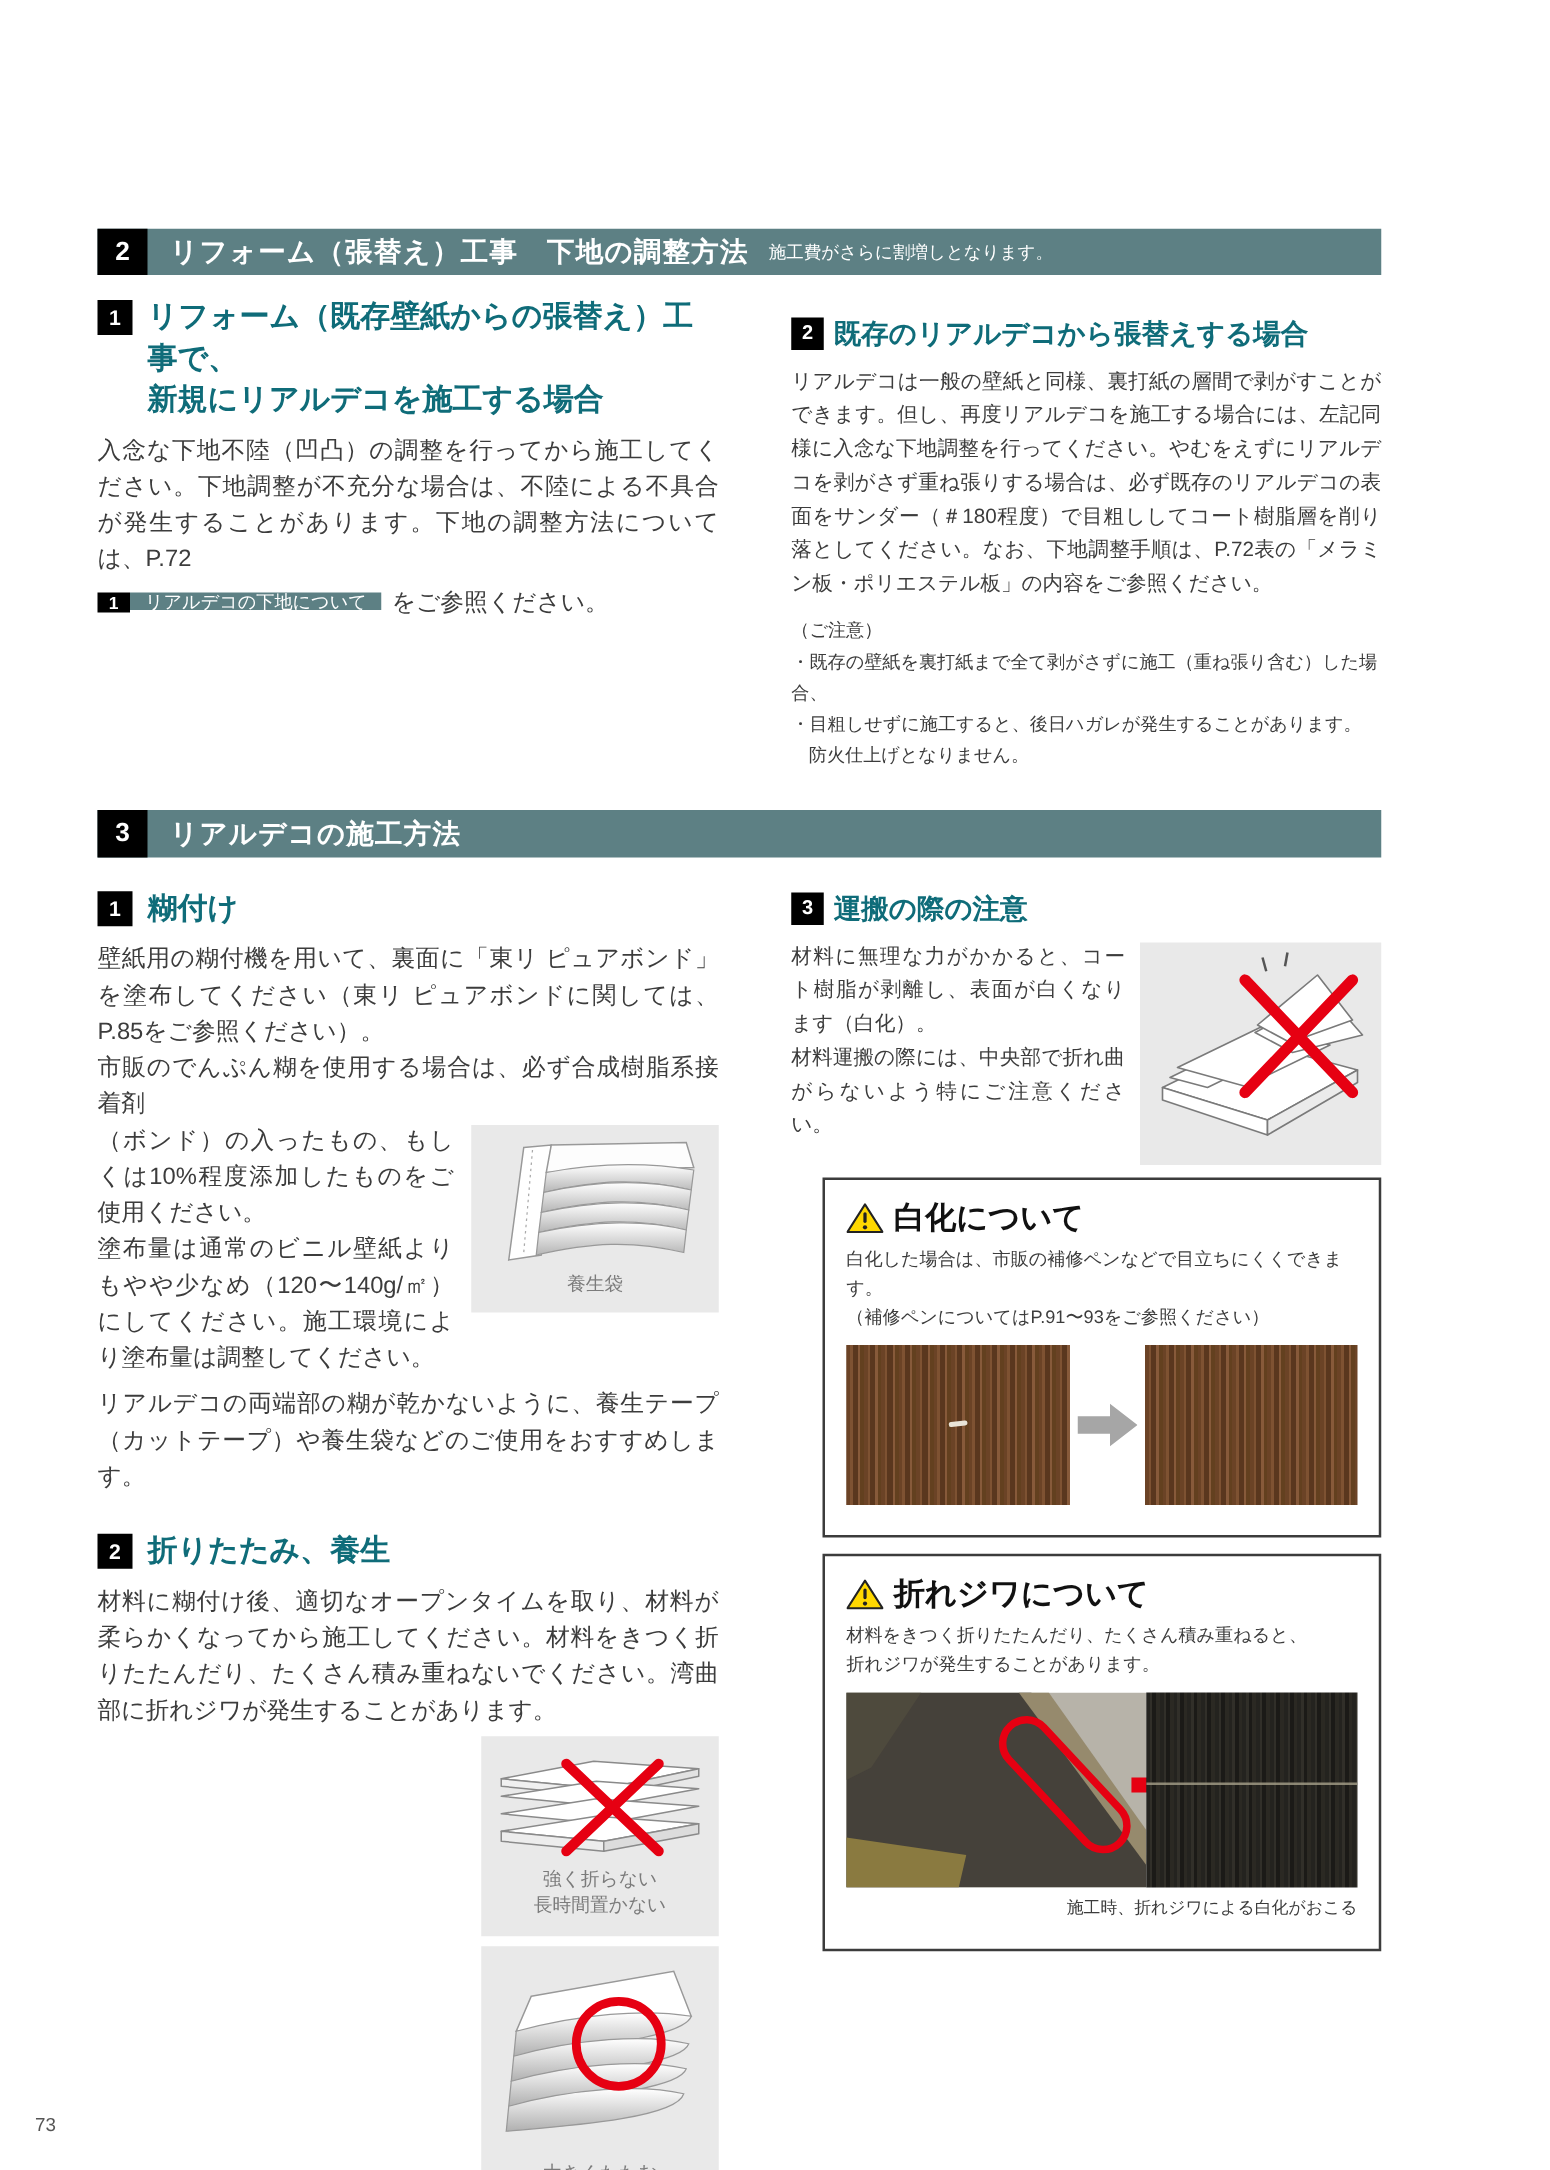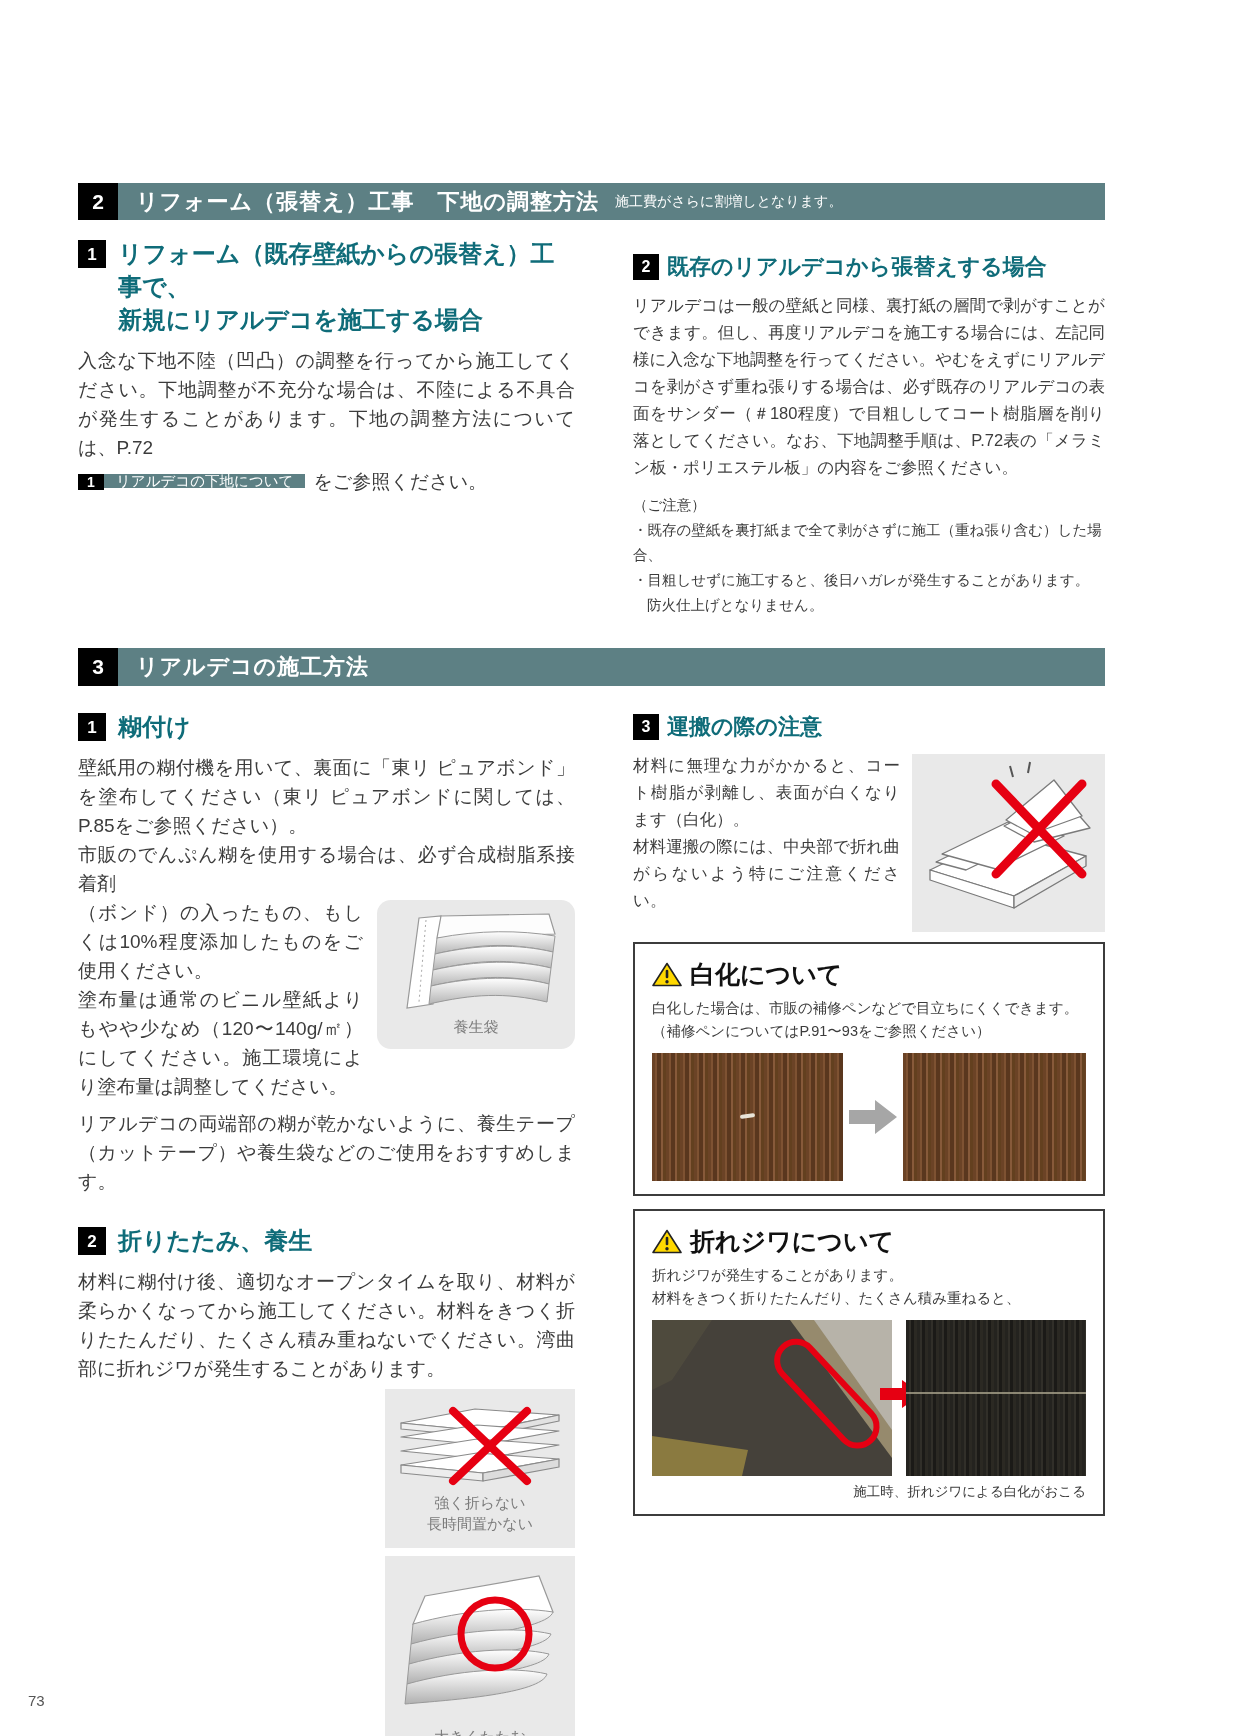--- a/index.html
+++ b/index.html
@@ -35,26 +35,26 @@
   
   .refline{margin-top:7px;display:flex;align-items:center;}
   .refbadge{display:inline-flex;align-items:stretch;flex:0 0 auto;}
   .refbadge .bnum{background:#000;color:#fff;width:26px;display:flex;align-items:center;justify-content:center;font-size:14px;font-weight:bold;}
   .refbadge .blabel{background:#5d8084;color:#fff;font-size:14.5px;display:flex;align-items:center;padding:0 12px;height:14px;}
   .refsuffix{font-size:19px;margin-left:8px;}
   
   .fig{background:#e9e9e9;text-align:center;}
   .fig-label{font-size:15px;color:#7b7b7b;line-height:21px;}
   .figR{float:right;clear:right;}
-  .fig-yojo{width:198px;padding:12px 0 12px 0;margin:2px 0 8px 14px;border-radius:14px;}
+  .fig-yojo{width:198px;padding:12px 0 12px 0;margin:2px 0 8px 14px;}
   .fig-book{width:193px;height:178px;margin:2px 0 10px 12px;}
   .fig-stackx{width:190px;padding:14px 0 14px 0;margin:6px 0 8px 14px;}
   .fig-stacko{width:190px;padding:16px 0 14px 0;margin:0 0 8px 14px;}
   
-  .warnbox{clear:both;border:2px solid #3c3c3c;padding:14px 17px 13px 17px;background:#fff;}
+  .warnbox{clear:both;border:2px solid #3c3c3c;padding:14px 17px 24px 17px;background:#fff;margin-left:25px;}
   .wb1{margin-top:9px;} .wb2{margin-top:13px;}
   .warn-title{display:flex;align-items:center;font-size:25px;font-weight:bold;color:#111;line-height:32px;}
   .warn-title svg{margin-right:8px;flex:0 0 auto;}
   .warn-body{font-size:14.5px;line-height:23px;margin-top:7px;}
   .photo-row{display:flex;align-items:center;margin-top:10px;position:relative;}
   .wood{position:relative;overflow:hidden;}
   .wood-brown{background:repeating-linear-gradient(90deg,#6b4326 0px,#6b4326 3px,#7e5232 3px,#7e5232 5px,#5a371e 5px,#5a371e 9px,#875a3a 9px,#875a3a 11px,#63401f 11px,#63401f 14px);}
   .wood-dark{background:repeating-linear-gradient(90deg,#24231f 0px,#24231f 3px,#312f29 3px,#312f29 5px,#1b1a17 5px,#1b1a17 8px,#2b2923 8px,#2b2923 11px);}
   .wp1{width:192px;height:128px;}
   .wp2{width:183px;height:128px;margin-left:auto;}
@@ -254,22 +254,22 @@
     <div class="warnbox wb2">
       <div class="warn-title">
         <svg width="30" height="27" viewBox="0 0 30 26">
           <path d="M15,2 L29,24 H1 Z" fill="#ffd800" stroke="#222" stroke-width="1.6" stroke-linejoin="round"></path>
           <rect x="13.7" y="8.2" width="2.6" height="8.6" rx="1.3" fill="#222"></rect>
           <circle cx="15" cy="20.3" r="1.7" fill="#222"></circle>
         </svg>
         <span>折れジワについて</span>
       </div>
       <div class="warn-body">
+        <p>材料をきつく折りたたんだり、たくさん積み重ねると、</p>
         <p>折れジワが発生することがあります。</p>
-        <p>材料をきつく折りたたんだり、たくさん積み重ねると、</p>
       </div>
       <div class="photo-row">
         <svg class="cp1" width="240" height="156" viewBox="0 0 240 156">
           <rect width="240" height="156" fill="#b7b3a9"></rect>
           <path d="M0,0 L148,0 L240,130 L240,156 L0,156 Z" fill="#45413a"></path>
           <path d="M138,0 L162,0 L240,110 L240,138 Z" fill="#968a6d"></path>
           <path d="M0,116 L96,130 L90,156 L0,156 Z" fill="#8a7a40"></path>
           <path d="M0,0 L60,0 L20,60 L0,70 Z" fill="#55503f" opacity="0.6"></path>
           <rect x="112" y="50" width="128" height="38" rx="19" fill="none" stroke="#e60012" stroke-width="6" transform="rotate(47 170 70)"></rect>
         </svg>

